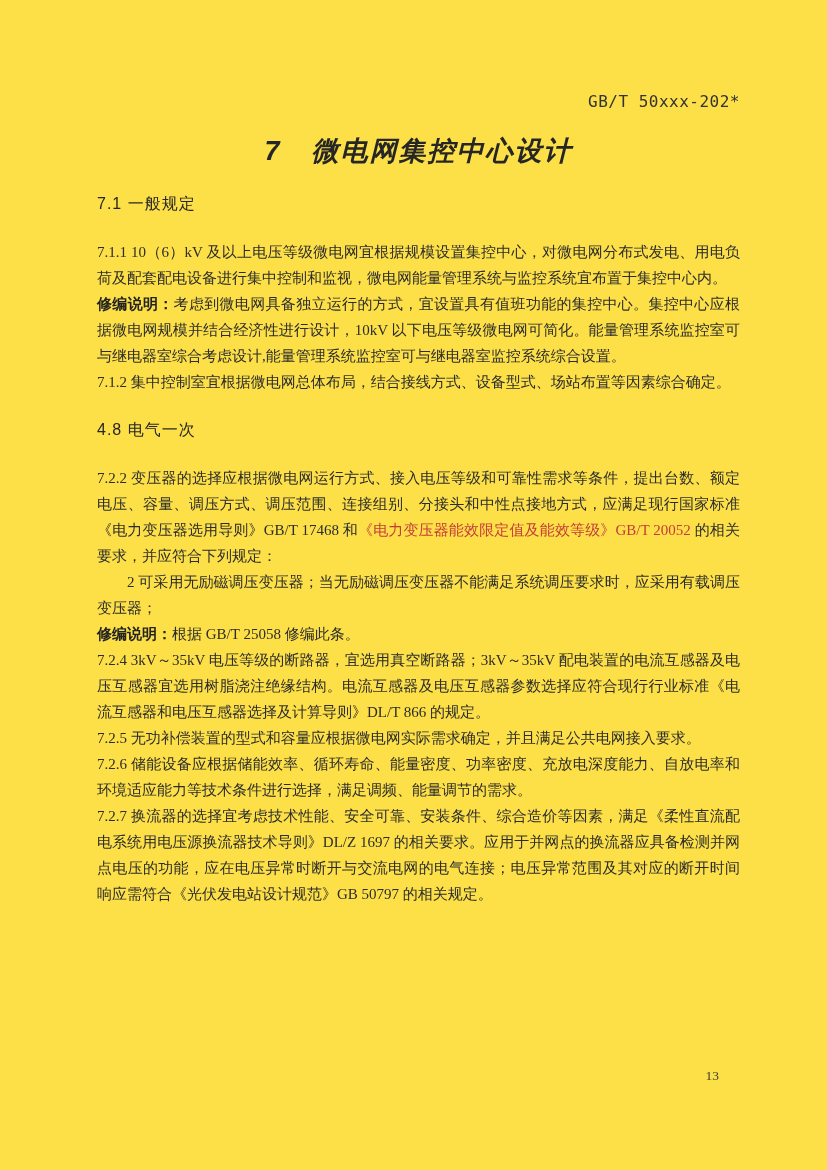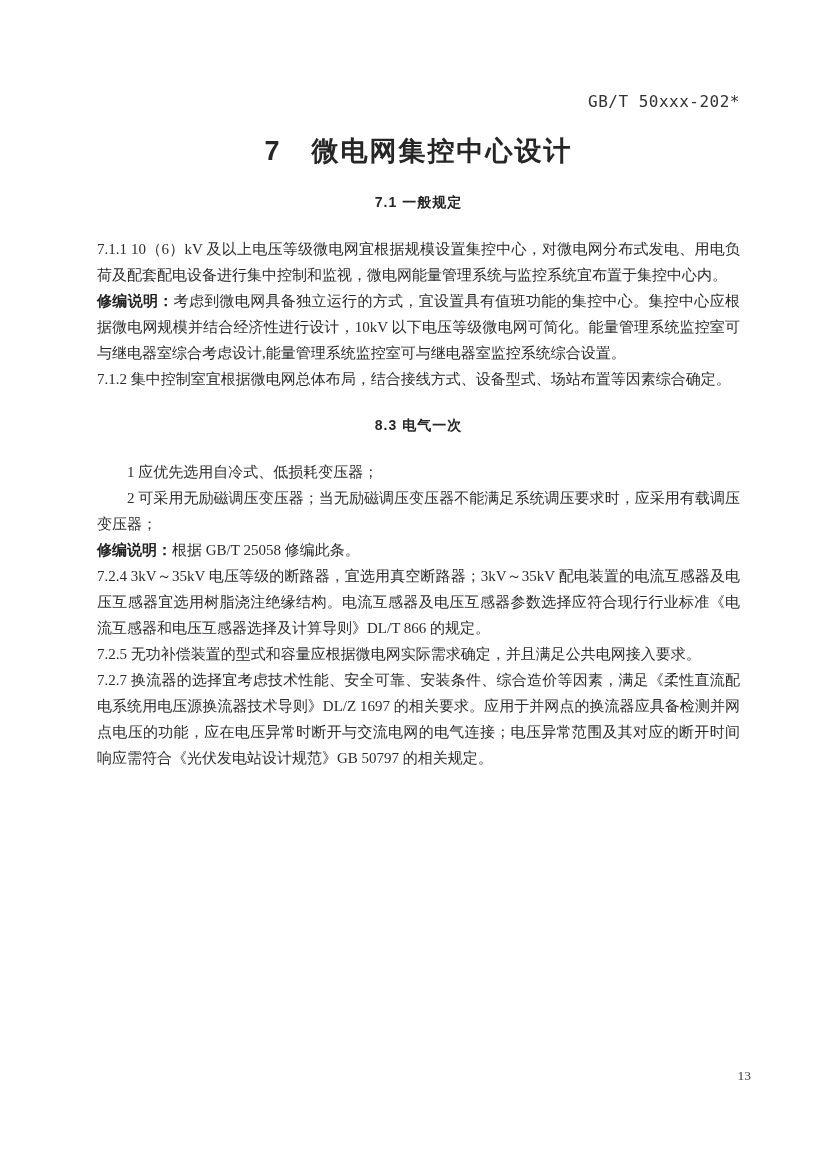--- a/index.html
+++ b/index.html
@@ -5,21 +5,21 @@
   html, body { margin: 0; padding: 0; }
   body {
     background: #e9e9e9;
     font-family: "Liberation Serif", "DejaVu Serif", serif;
   }
   .page {
     position: relative;
     width: 827px;
     height: 1170px;
     margin: 0 auto;
-    background: #ffffff;
+    background: #fde047;
     color: #2c2c2c;
     overflow: hidden;
     box-sizing: border-box;
     padding: 92px 87px 0 97px;
   }
   .header-code {
     text-align: right;
     font-family: "DejaVu Sans Mono", "Liberation Mono", monospace;
     font-size: 16px;
     letter-spacing: 0.5px;
@@ -28,28 +28,28 @@
     padding-right: 45px;
   }
   .chapter-title {
     text-align: center;
     font-family: "Liberation Sans", "DejaVu Sans", sans-serif;
     font-weight: bold;
     font-size: 27px;
     margin-top: 22px;
     letter-spacing: 2px;
     color: #262626;
+    font-style: italic;
   }
   .chapter-title .chapter-no { margin-right: 32px; letter-spacing: 0; }
   .doc-body { margin-top: 4px; }
   .section-heading {
-    text-align: center;
     font-family: "Liberation Sans", "DejaVu Sans", sans-serif;
-    font-weight: bold;
-    font-size: 14px;
+    font-weight: normal;
+    font-size: 16px;
     color: #262626;
     margin: 25px 0 24px 0;
     letter-spacing: 1px;
   }
   .para {
     margin: 0;
     font-size: 15px;
     line-height: 26px;
     text-align: justify;
     word-break: break-all;
@@ -58,44 +58,45 @@
   .para.indent { text-indent: 2em; }
   .bold-label {
     font-family: Liberation Sans, sans-serif;
     font-weight: bold;
     color: #222;
   }
   .red { color: var(--highlight-red, #c53b3b); }
   .page-number {
     position: absolute;
     top: 1068px;
-    right: 76px;
+    right: 108px;
     font-size: 13.5px;
     color: #3a3a3a;
     font-family: "Liberation Serif", "DejaVu Serif", serif;
   }
 </style>
 </head>
 <body>
 
 <div class="page">
   <div class="header-code">GB/T 50xxx-202*</div>
 
   <div class="chapter-title">
     <span class="chapter-no">7</span><span>微电网集控中心设计</span>
   </div>
 
   <div class="doc-body">
       <div class="section-heading">7.1 一般规定</div>
       <p class="para"><span>7.1.1 10（6）kV 及以上电压等级微电网宜根据规模设置集控中心，对微电网分布式发电、用电负荷及配套配电设备进行集中控制和监视，微电网能量管理系统与监控系统宜布置于集控中心内。</span></p>
       <p class="para"><span class="bold-label">修编说明：</span><span>考虑到微电网具备独立运行的方式，宜设置具有值班功能的集控中心。集控中心应根据微电网规模并结合经济性进行设计，10kV 以下电压等级微电网可简化。能量管理系统监控室可与继电器室综合考虑设计,能量管理系统监控室可与继电器室监控系统综合设置。</span></p>
       <p class="para"><span>7.1.2 集中控制室宜根据微电网总体布局，结合接线方式、设备型式、场站布置等因素综合确定。</span></p>
-      <div class="section-heading">8.3 电气一次</div>
-      <p class="para indent"><span>1 应优先选用自冷式、低损耗变压器；</span></p>
+      <div class="section-heading">4.8 电气一次</div>
+      <p class="para"><span>7.2.2 变压器的选择应根据微电网运行方式、接入电压等级和可靠性需求等条件，提出台数、额定电压、容量、调压方式、调压范围、连接组别、分接头和中性点接地方式，应满足现行国家标准《电力变压器选用导则》GB/T 17468 和</span><span class="red">《电力变压器能效限定值及能效等级》GB/T 20052</span><span> 的相关要求，并应符合下列规定：</span></p>
       <p class="para indent"><span>2 可采用无励磁调压变压器；当无励磁调压变压器不能满足系统调压要求时，应采用有载调压变压器；</span></p>
       <p class="para"><span class="bold-label">修编说明：</span><span>根据 GB/T 25058 修编此条。</span></p>
       <p class="para"><span>7.2.4 3kV～35kV 电压等级的断路器，宜选用真空断路器；3kV～35kV 配电装置的电流互感器及电压互感器宜选用树脂浇注绝缘结构。电流互感器及电压互感器参数选择应符合现行行业标准《电流互感器和电压互感器选择及计算导则》DL/T 866 的规定。</span></p>
       <p class="para"><span>7.2.5 无功补偿装置的型式和容量应根据微电网实际需求确定，并且满足公共电网接入要求。</span></p>
+      <p class="para"><span>7.2.6 储能设备应根据储能效率、循环寿命、能量密度、功率密度、充放电深度能力、自放电率和环境适应能力等技术条件进行选择，满足调频、能量调节的需求。</span></p>
       <p class="para"><span>7.2.7 换流器的选择宜考虑技术性能、安全可靠、安装条件、综合造价等因素，满足《柔性直流配电系统用电压源换流器技术导则》DL/Z 1697 的相关要求。应用于并网点的换流器应具备检测并网点电压的功能，应在电压异常时断开与交流电网的电气连接；电压异常范围及其对应的断开时间响应需符合《光伏发电站设计规范》GB 50797 的相关规定。</span></p>
     </div>
 
   <div class="page-number">13</div>
 </div>
 
 </body></html>

